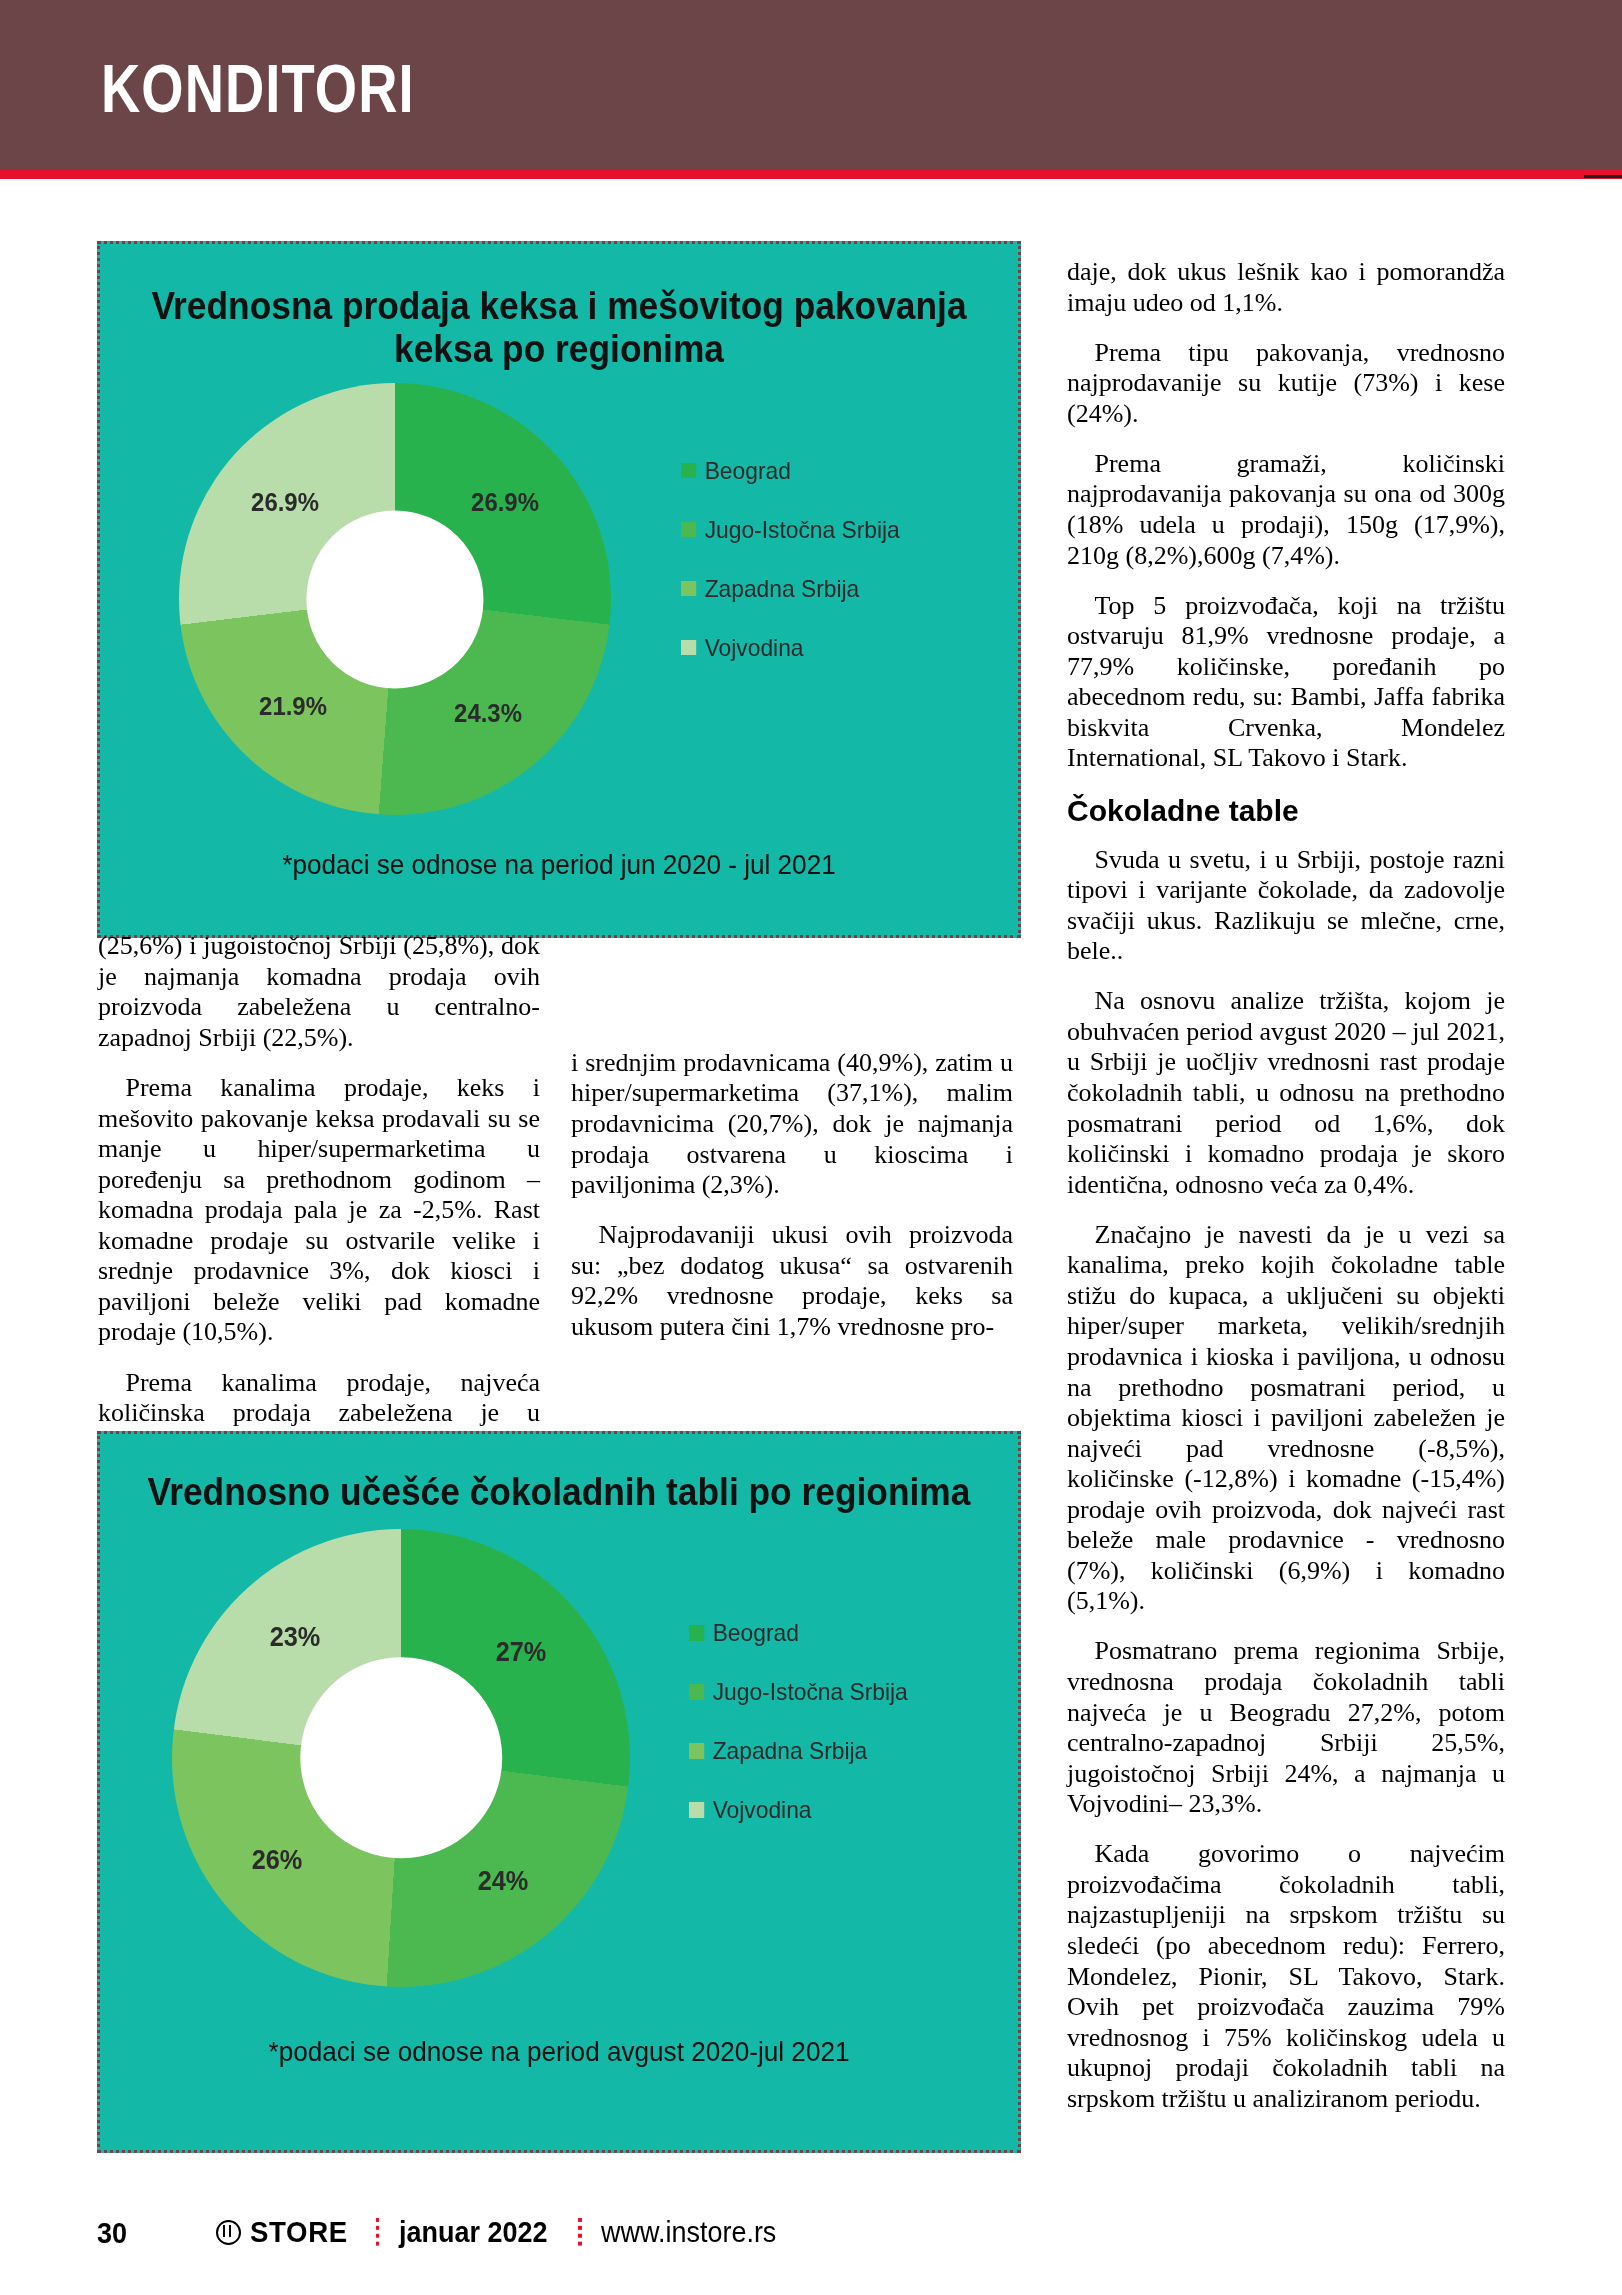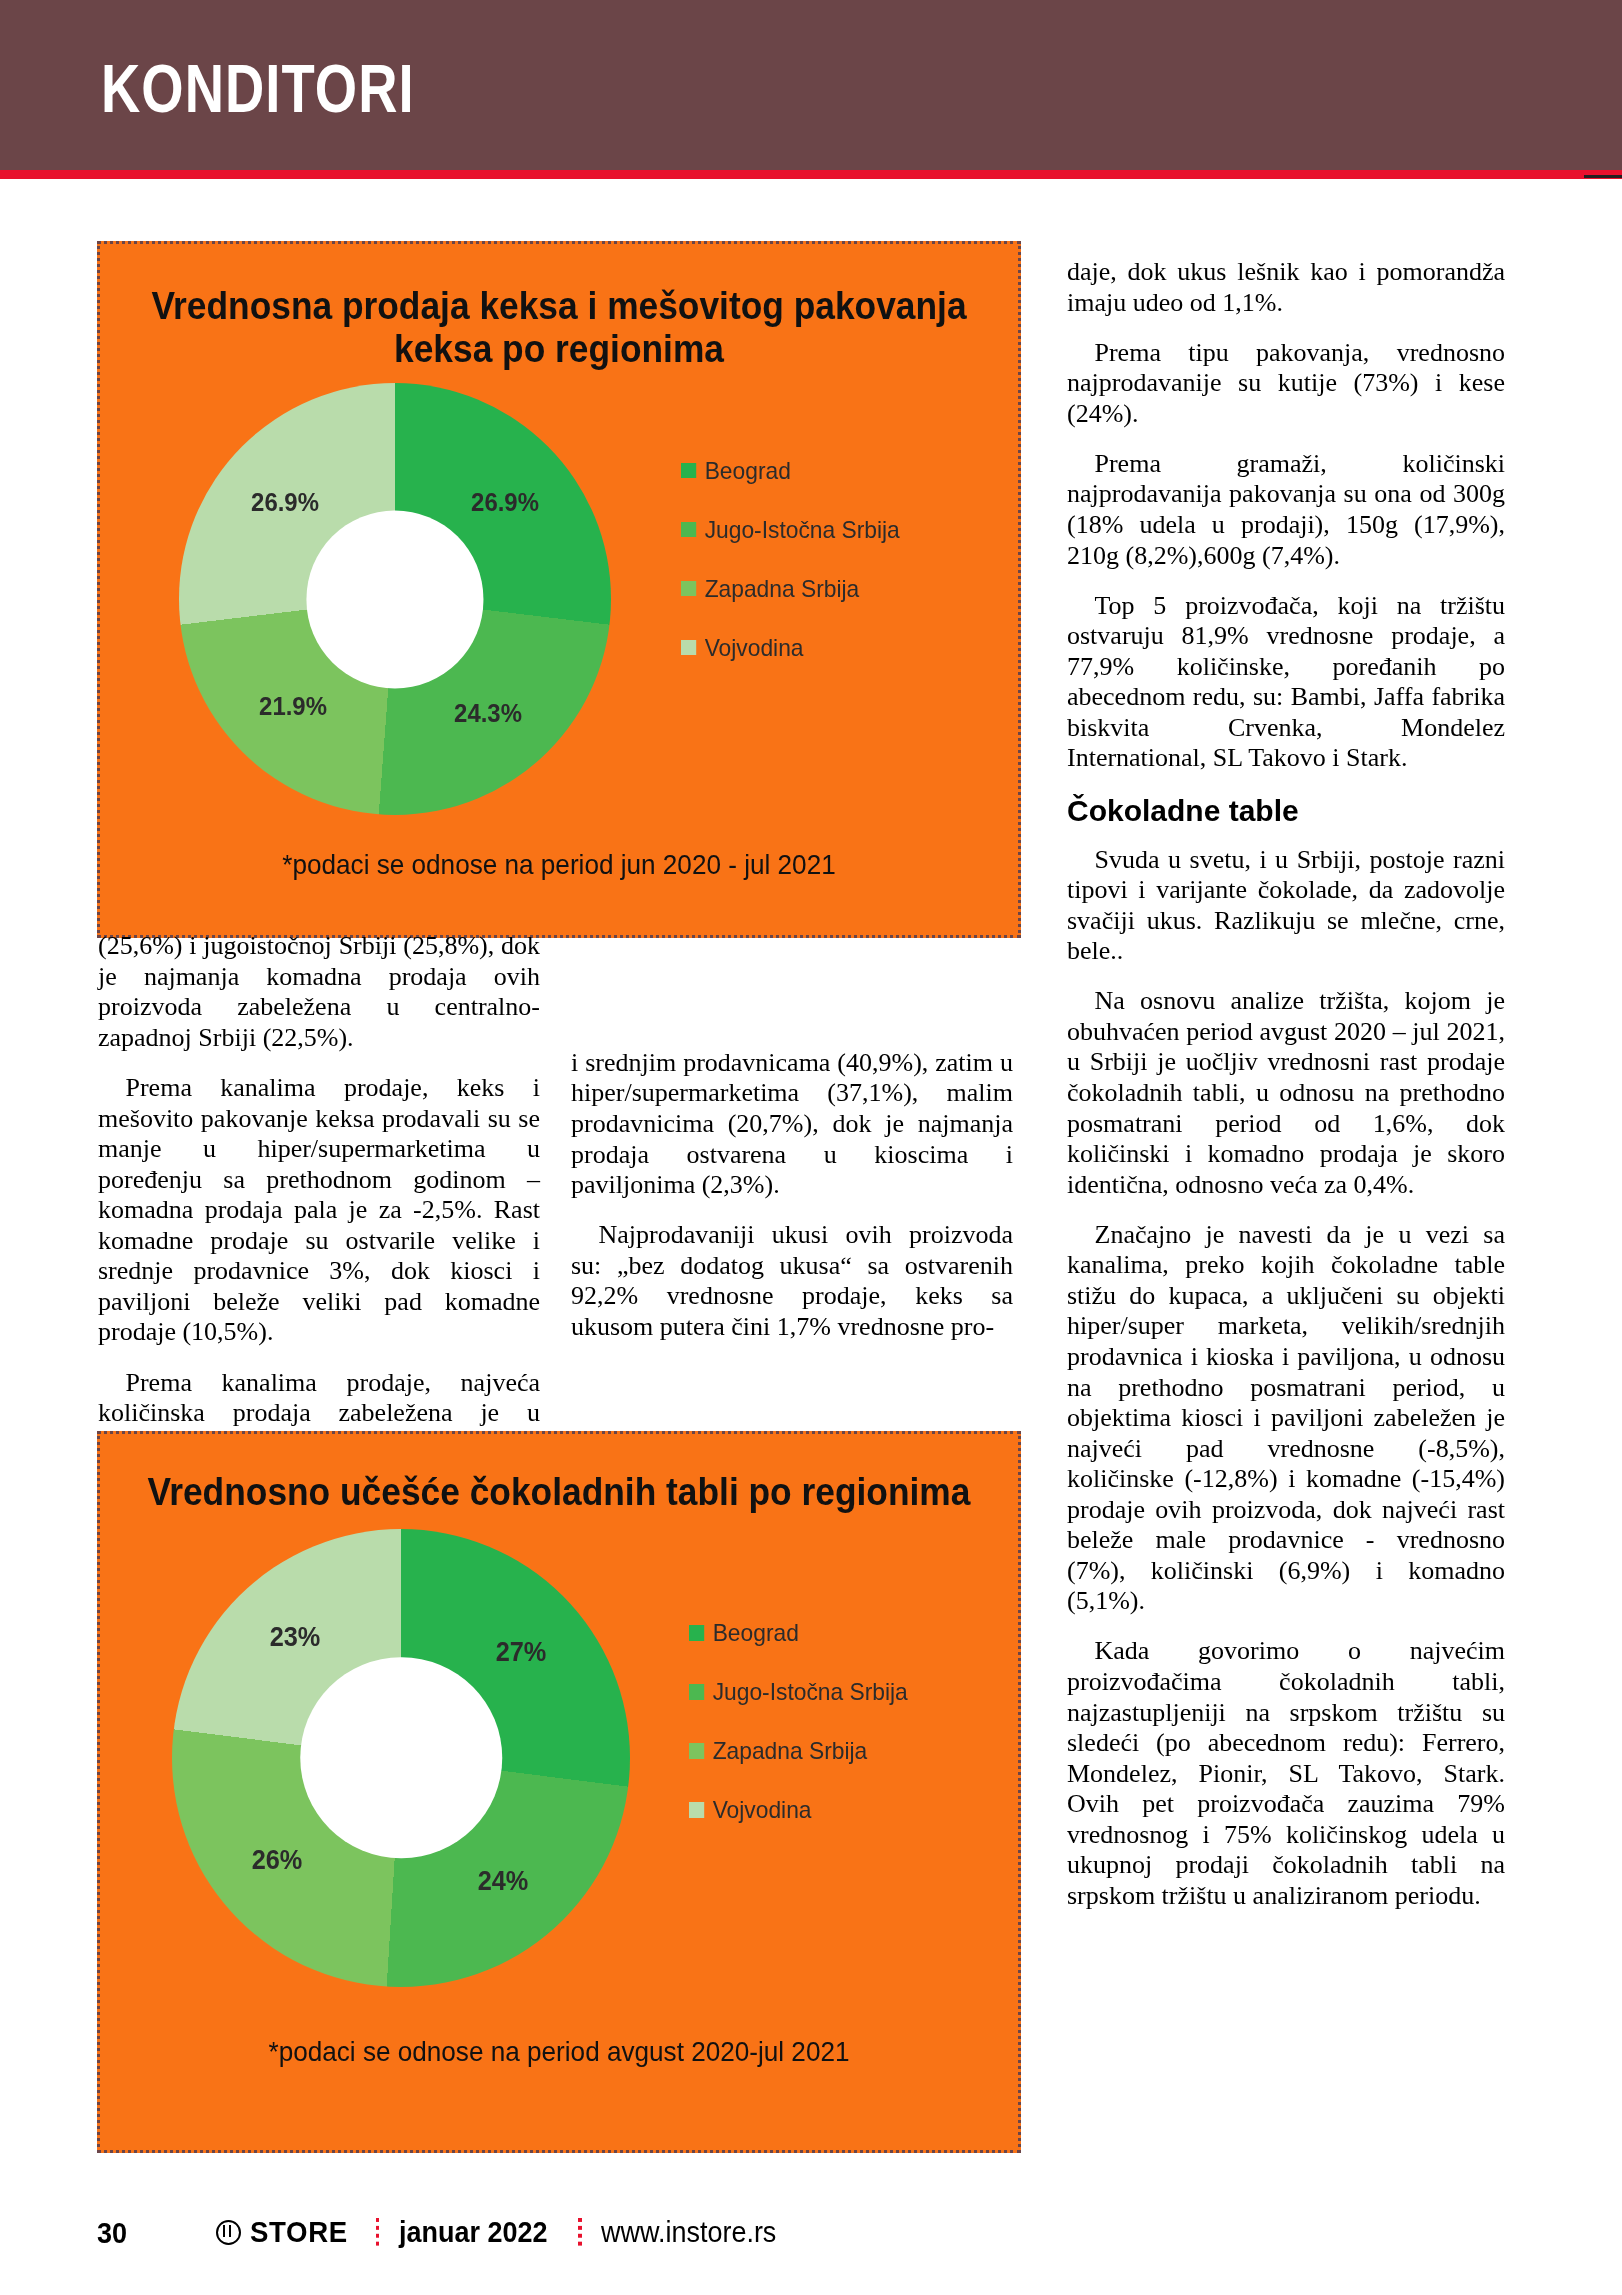--- a/index.html
+++ b/index.html
@@ -32,21 +32,21 @@
     background:#231f20;
   }
 
   
   .page{ position:absolute; left:0; top:179px; width:1623px; height:2116px; }
 
   
   .chart-box{
     position:absolute;
     border:3.3px dotted #6b4548;
-    background:#f97316;
+    background:#14b8a6;
   }
   #chart-box-1{ left:97px; top:62px; width:924px; height:697px; }
   #chart-box-2{ left:97px; top:1252px; width:924px; height:722px; }
 
   .chart-title{
     text-align:center;
     font-family:"Liberation Sans", sans-serif;
     font-weight:bold;
     font-size:38px;
     line-height:1.14;
@@ -284,20 +284,21 @@
 
   <div class="right-col">
     <p class="body no-indent">daje, dok ukus lešnik kao i pomorandža imaju udeo od 1,1%.</p>
     <p class="body">Prema tipu pakovanja, vrednosno najprodavanije su kutije (73%) i kese (24%).</p>
     <p class="body">Prema gramaži, količinski najprodavanija pakovanja su ona od 300g (18% udela u prodaji), 150g (17,9%), 210g (8,2%),600g (7,4%).</p>
     <p class="body">Top 5 proizvođača, koji na tržištu ostvaruju 81,9% vrednosne prodaje, a 77,9% količinske, poređanih po abecednom redu, su: Bambi, Jaffa fabrika biskvita Crvenka, Mondelez International, SL Takovo i Stark.</p>
     <h3 class="subhead">Čokoladne table</h3>
     <p class="body">Svuda u svetu, i u Srbiji, postoje razni tipovi i varijante čokolade, da zadovolje svačiji ukus. Razlikuju se mlečne, crne, bele..</p>
     <p class="body">Na osnovu analize tržišta, kojom je obuhvaćen period avgust 2020 – jul 2021, u Srbiji je uočljiv vrednosni rast prodaje čokoladnih tabli, u odnosu na prethodno posmatrani period od 1,6%, dok količinski i komadno prodaja je skoro identična, odnosno veća za 0,4%.</p>
     <p class="body">Značajno je navesti da je u vezi sa kanalima, preko kojih čokoladne table stižu do kupaca, a uključeni su objekti hiper/super marketa, velikih/srednjih prodavnica i kioska i paviljona, u odnosu na prethodno posmatrani period, u objektima kiosci i paviljoni zabeležen je najveći pad vrednosne (-8,5%), količinske (-12,8%) i komadne (-15,4%) prodaje ovih proizvoda, dok najveći rast beleže male prodavnice - vrednosno (7%), količinski (6,9%) i komadno (5,1%).</p>
+    <p class="body">Posmatrano prema regionima Srbije, vrednosna prodaja čokoladnih tabli najveća je u Beogradu 27,2%, potom centralno-zapadnoj Srbiji 25,5%, jugoistočnoj Srbiji 24%, a najmanja u Vojvodini– 23,3%.</p>
     <p class="body">Kada govorimo o najvećim proizvođačima čokoladnih tabli, najzastupljeniji na srpskom tržištu su sledeći (po abecednom redu): Ferrero, Mondelez, Pionir, SL Takovo, Stark. Ovih pet proizvođača zauzima 79% vrednosnog i 75% količinskog udela u ukupnoj prodaji čokoladnih tabli na srpskom tržištu u analiziranom periodu.</p>
   </div>
 
 </div>
 
 <div class="footer">
   <span class="footer-page">30</span>
   <div class="footer-brand">
     <span class="logo-mark"></span>
     <span class="brand-word">STORE</span>

